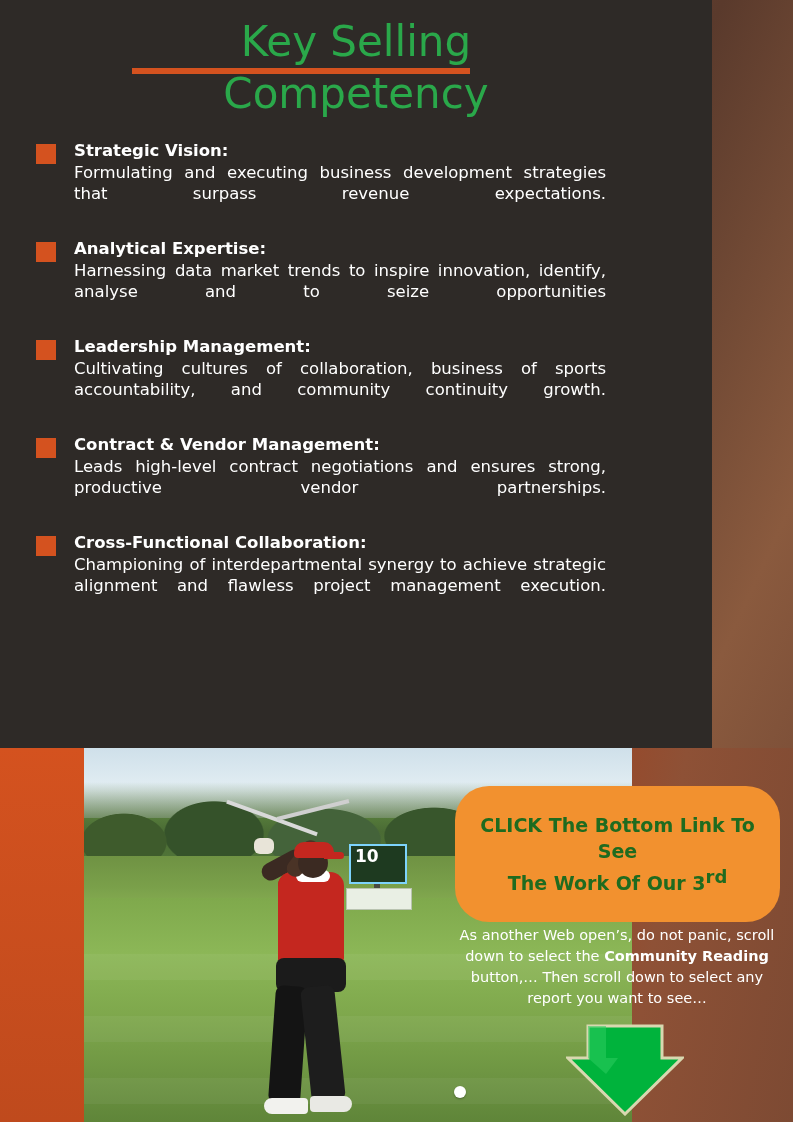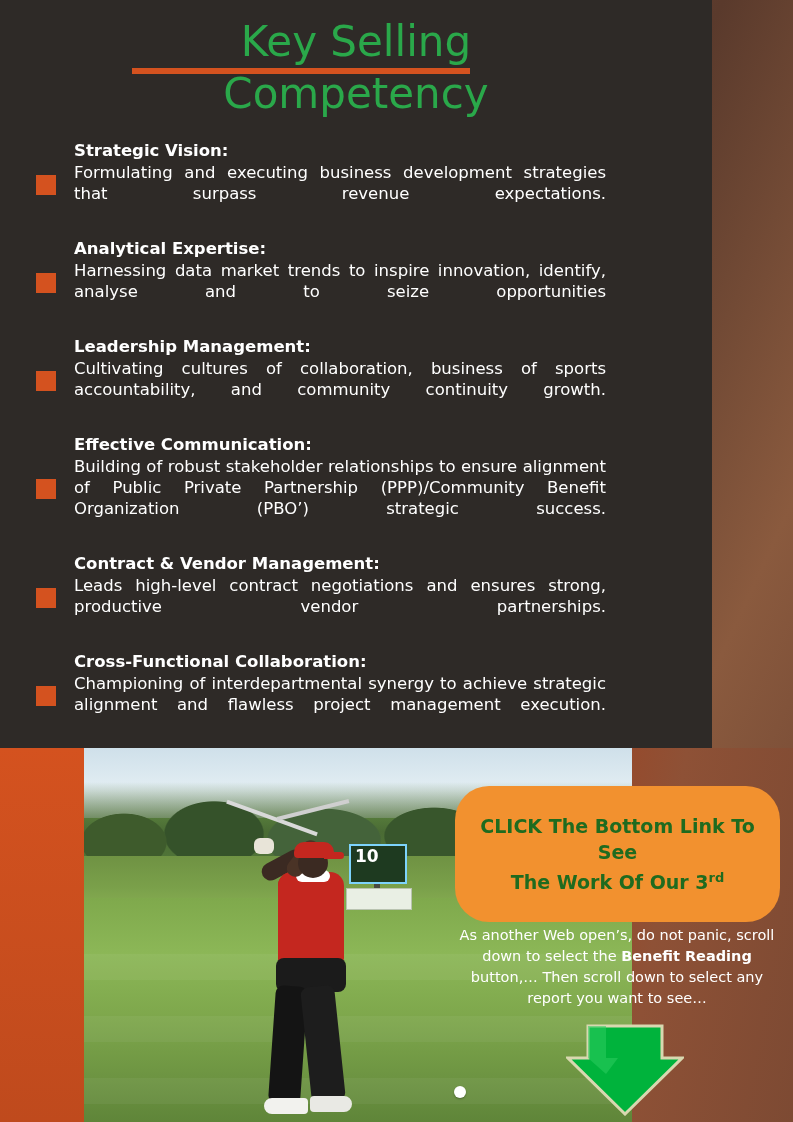--- a/index.html
+++ b/index.html
@@ -72,21 +72,21 @@
   #bullets {
     position: absolute;
     left: 0;
     top: 140px;
     width: 632px;
     box-sizing: border-box;
     padding: 0 26px 0 36px;
   }
   .bullet-row {
     display: flex;
-    align-items: center;
+    align-items: flex-start;
     margin-bottom: 13px;
   }
   .bullet-marker {
     width: 20px;
     height: 20px;
     background: #d4521f;
     flex: 0 0 20px;
     margin-top: 4px;
     margin-right: 18px;
   }
@@ -207,21 +207,21 @@
     box-sizing: border-box;
     padding: 6px 16px;
   }
   #callout-text {
     color: #1f6b1f;
     font-weight: bold;
     font-size: 19px;
     line-height: 26px;
     text-align: center;
   }
-  #callout-text sup { font-size: 13px; }
+  #callout-text sup { font-size: 18px; }
 
   
   #note {
     position: absolute;
     left: 452px;
     top: 925px;
     width: 330px;
     color: #ffffff;
     font-size: 14.5px;
     line-height: 21px;
@@ -273,27 +273,20 @@
     </div>
 
     <div class="bullet-row">
       <div class="bullet-marker"></div>
       <div class="bullet-text">
         <span class="bullet-head">Leadership Management:</span>
         <span class="bullet-body">Cultivating cultures of collaboration, business of sports accountability, and community continuity growth.</span>
       </div>
     </div>
 
-    <div class="bullet-row">
-      <div class="bullet-marker"></div>
-      <div class="bullet-text">
-        <span class="bullet-head">Effective Communication:</span>
-        <span class="bullet-body">Building of robust stakeholder relationships to ensure alignment of Public Private Partnership (PPP)/Community Benefit Organization (PBO’) strategic success.</span>
-      </div>
-    </div>
 
     <div class="bullet-row">
       <div class="bullet-marker"></div>
       <div class="bullet-text">
         <span class="bullet-head">Contract &amp; Vendor Management:</span>
         <span class="bullet-body">Leads high-level contract negotiations and ensures strong, productive vendor partnerships.</span>
       </div>
     </div>
 
     <div class="bullet-row">
@@ -345,21 +338,21 @@
 </div>
 
 <div id="callout">
   <div id="callout-text">
     <span>CLICK The Bottom Link To See</span><br>
     <span>The Work Of Our 3</span><sup>rd</sup><br>
   </div>
 </div>
 
 <div id="note">
-  <span>As another Web open’s, do not panic, scroll down to select the </span><b>Benefit Reading</b><span> button,… Then scroll down to select any report you want to see…</span>
+  <span>As another Web open’s, do not panic, scroll down to select the </span><b>Community Reading</b><span> button,… Then scroll down to select any report you want to see…</span>
 </div>
 
 <div id="arrow-wrap">
   <svg id="arrow-svg" width="118" height="92" viewBox="0 0 118 92">
     <polygon points="22,2 96,2 96,34 116,34 59,90 2,34 22,34" fill="#00b33c" stroke="#d8d8b0" stroke-width="3"></polygon>
     <polygon points="22,2 40,2 40,34 52,34 40,50 22,34" fill="#2ccc5e" opacity="0.55"></polygon>
   </svg>
 </div>
 
 </body></html>

